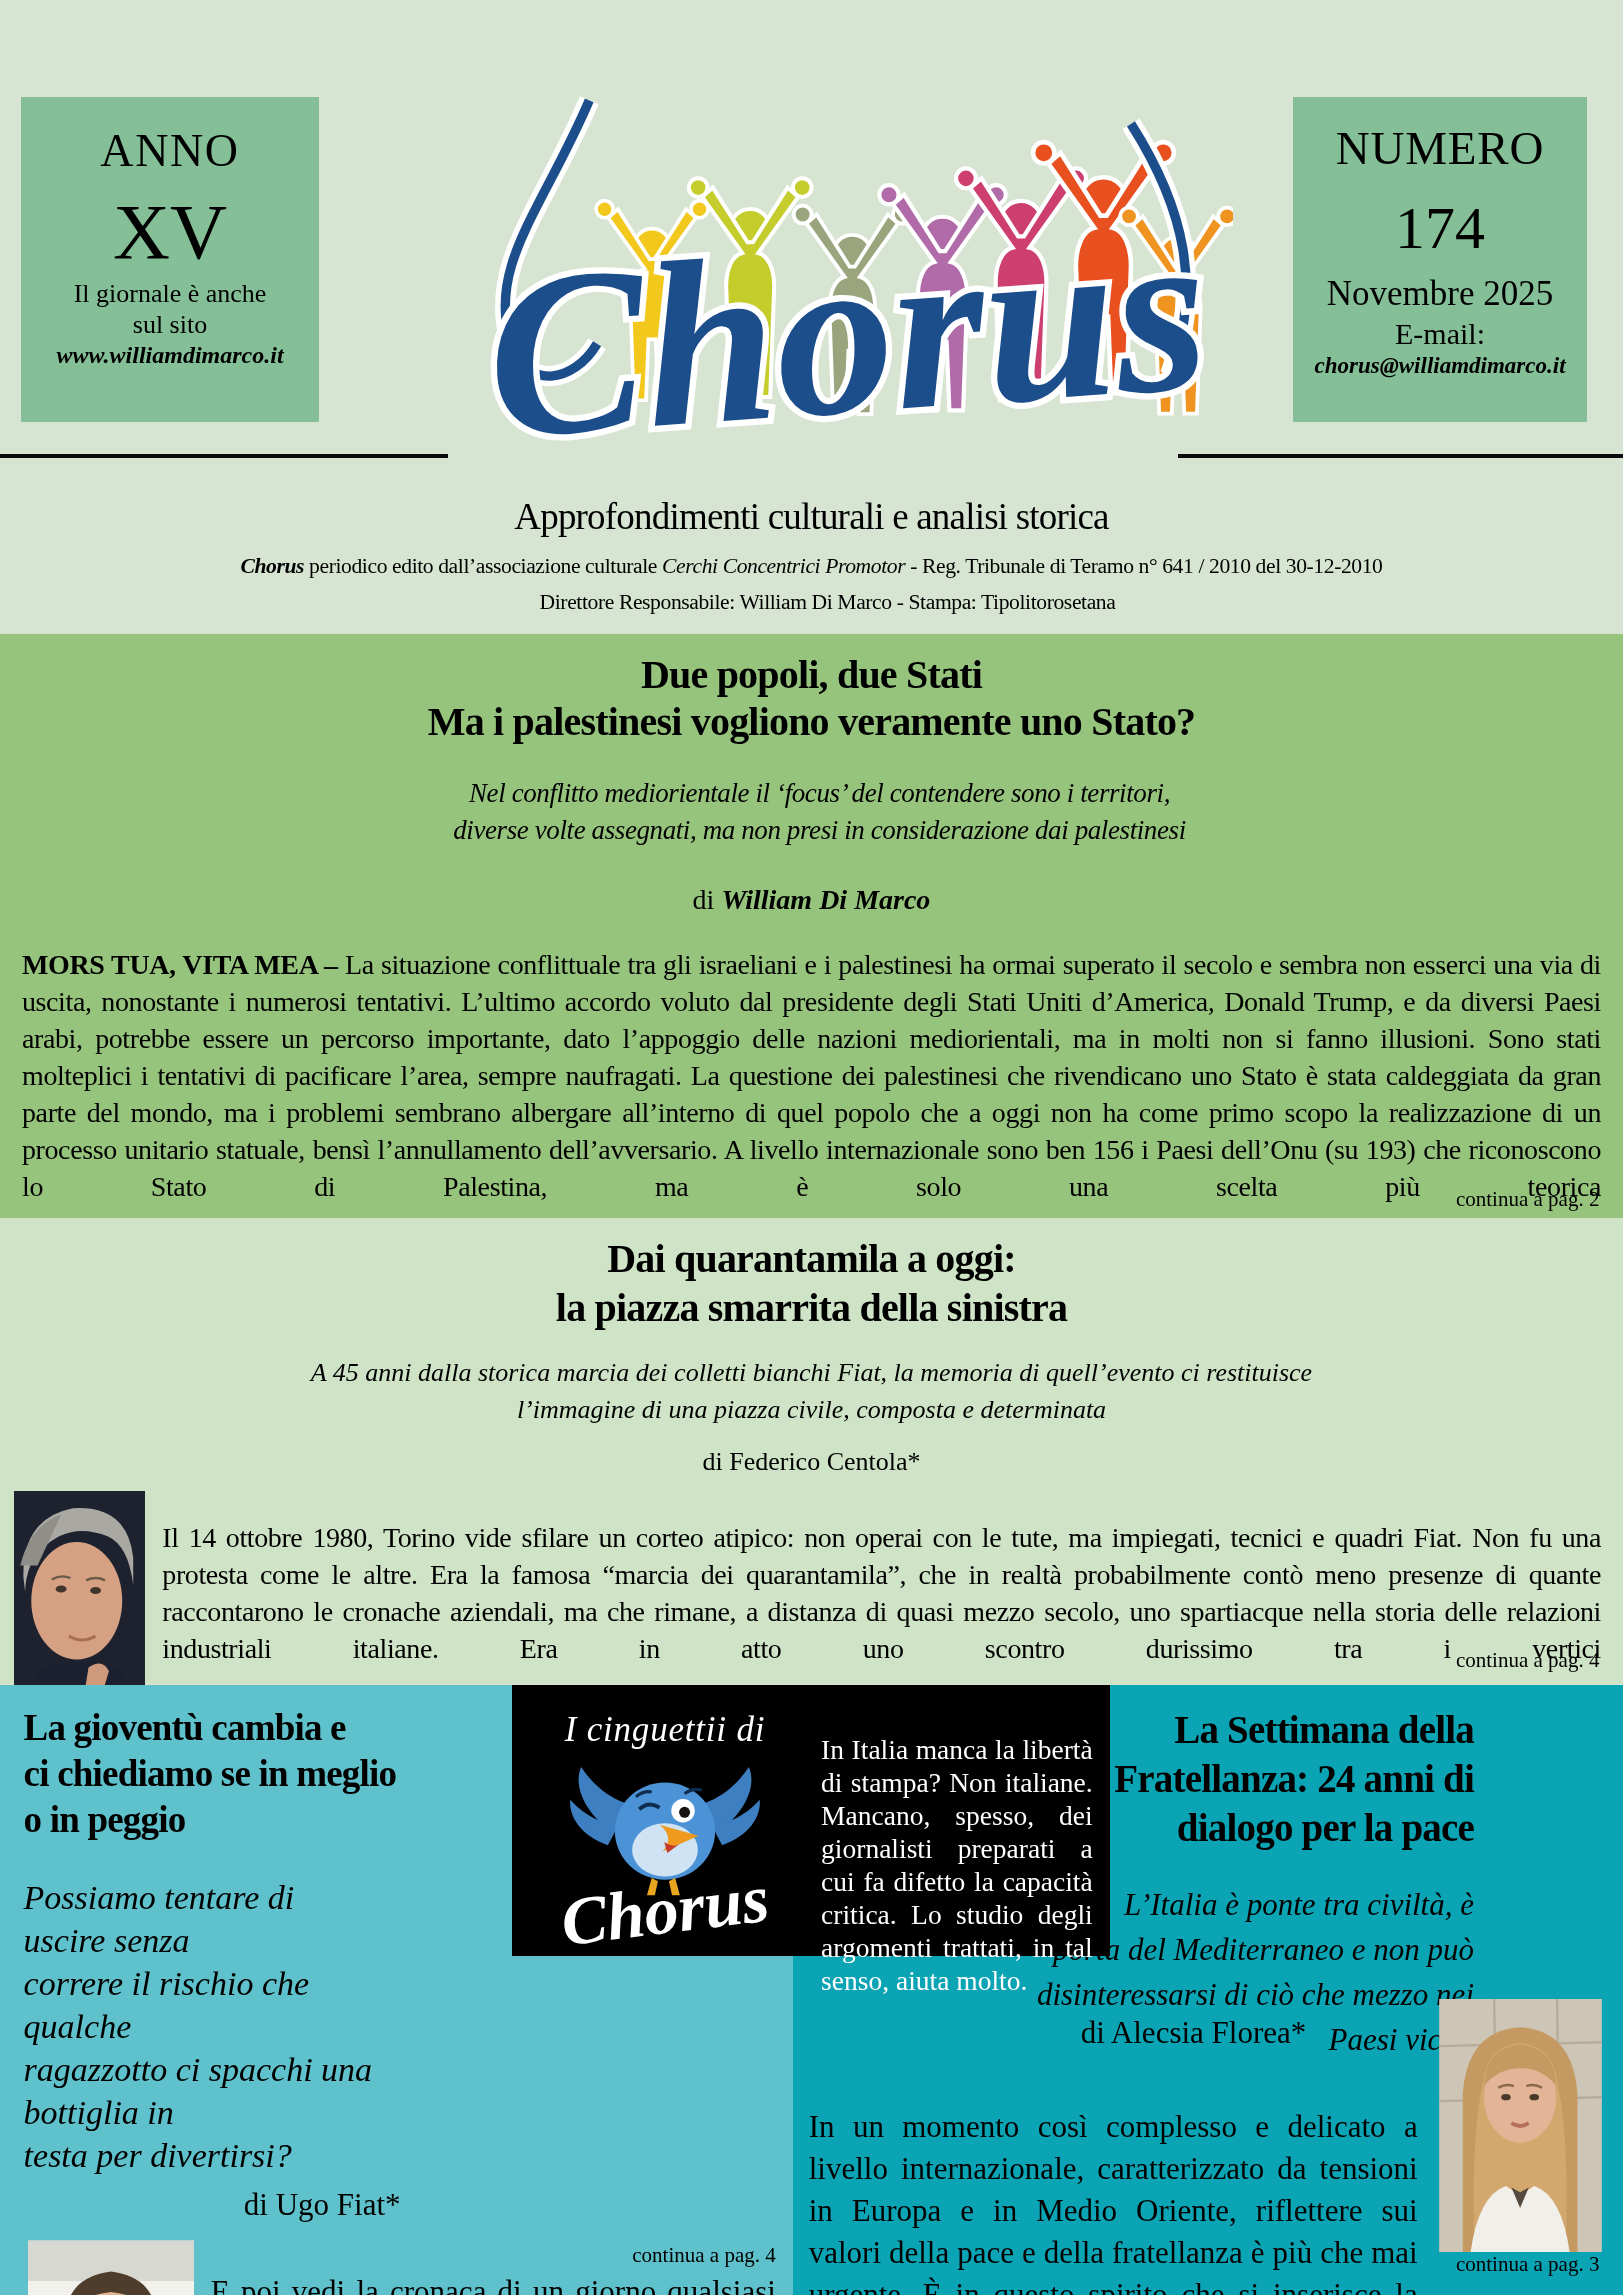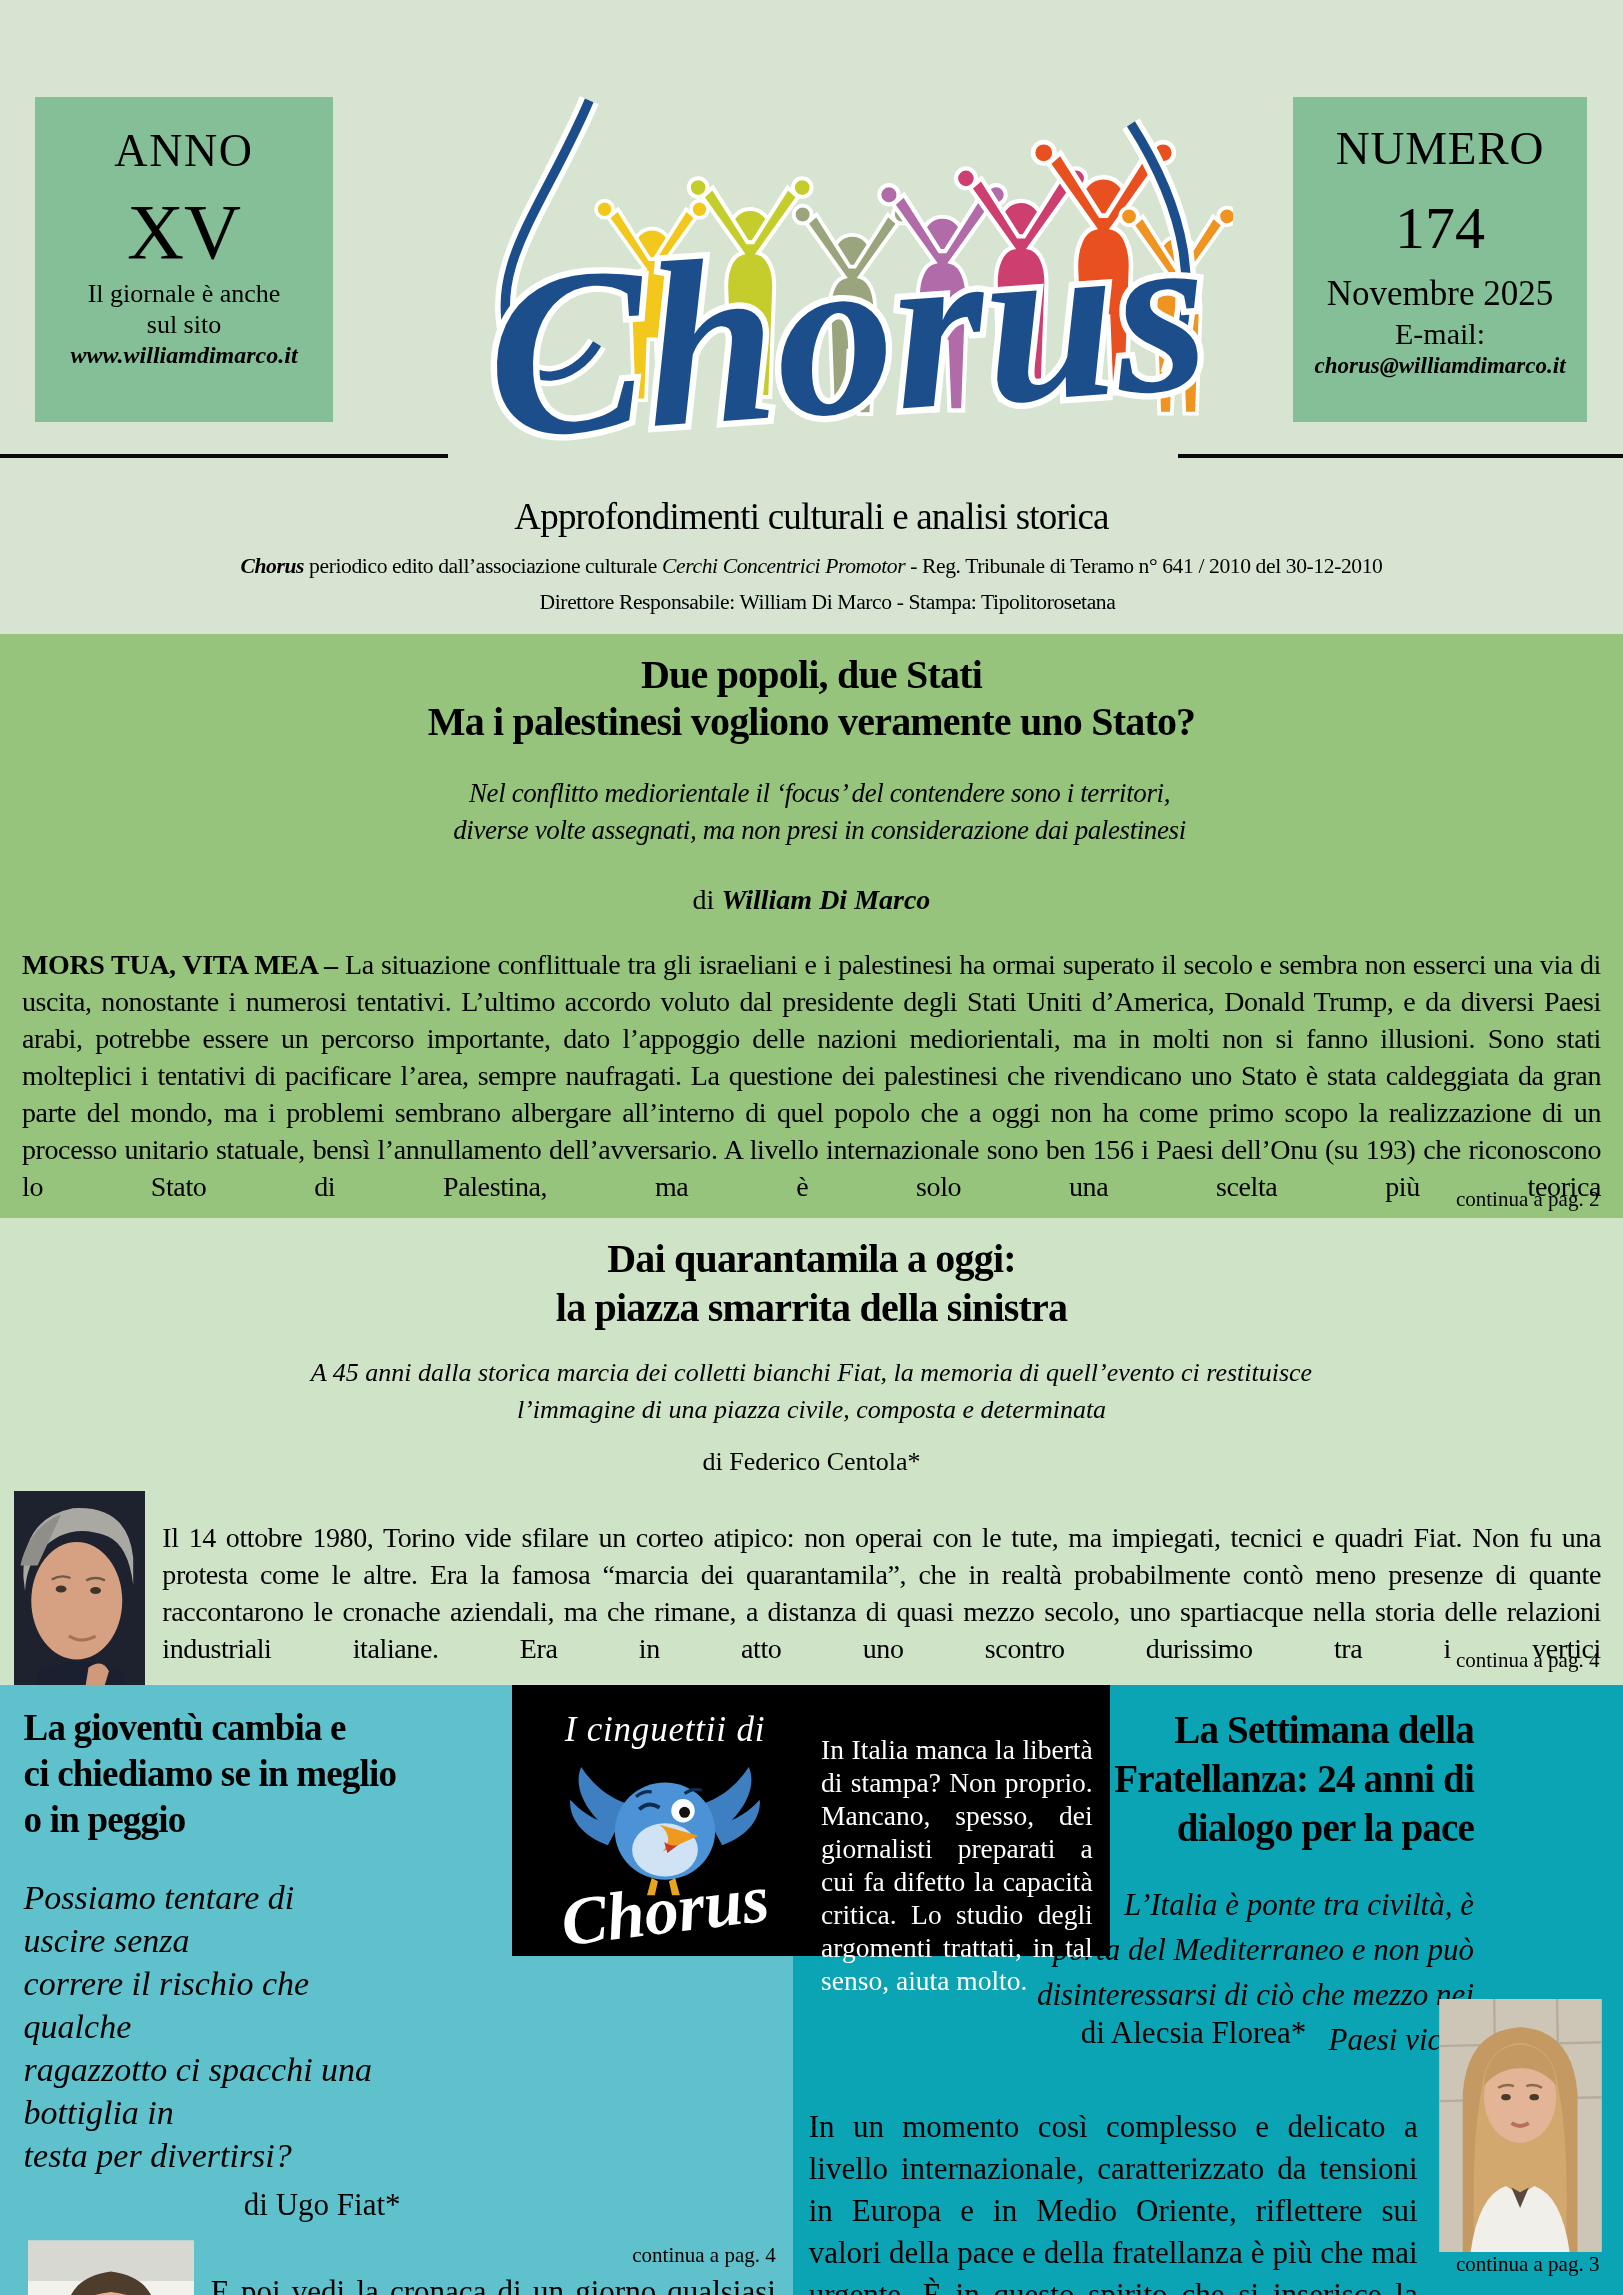--- a/index.html
+++ b/index.html
@@ -1,20 +1,20 @@
 <!DOCTYPE html>
 <html style="font-size:12.6px"><head>
 <meta charset="utf-8">
 <style>
   html,body{margin:0;padding:0;}
   #page{position:relative;width:1623px;height:2295px;background:#d6e4d1;
         font-family:"Liberation Serif",serif;color:#000;overflow:hidden;}
   
   .greenbox{position:absolute;background:#85bf97;text-align:center;}
-  .box-left{left:35px;top:97px;width:298px;height:325px;}
+  .box-left{left:21px;top:97px;width:298px;height:325px;}
   .box-right{left:1293px;top:97px;width:294px;height:325px;}
   .anno{font-size:46px;letter-spacing:1.6px;margin-top:27px;}
   .xv{font-size:79px;margin-top:19px;line-height:71px;}
   .sito{font-size:26px;line-height:31px;margin-top:11px;}
   .url{font-size:24px;font-weight:bold;font-style:italic;margin-top:1.6px;}
   .numero{font-size:47px;letter-spacing:0.8px;margin-top:23.6px;}
   .num-big{font-size:60px;line-height:79px;margin-top:14px;}
   .date-line{font-size:35px;margin-top:6.3px;}
   .email-label{font-size:30px;margin-top:3.1px;}
   .email{font-size:23px;font-weight:bold;font-style:italic;margin-top:1.6px;}
@@ -268,17 +268,17 @@
         <path d="M92,82 q13,-11 26,-2" stroke="#0e2c4e" stroke-width="5" fill="none"></path>
         <path d="M150,62 q12,-8 22,-4" stroke="#0e2c4e" stroke-width="4" fill="none"></path>
         <path d="M88,66 q10,-8 20,-6" stroke="#0e2c4e" stroke-width="4" fill="none"></path>
         <path d="M118,102 L168,116 L122,136 Q138,118 118,102 Z" fill="#f0991f"></path>
         <path d="M124,124 q12,8 20,2 l-16,12 Z" fill="#c33b2a"></path>
         <path d="M108,170 l-6,22 h10 l4,-18 Z" fill="#e8a51e"></path>
         <path d="M138,170 l6,22 h-10 l-4,-18 Z" fill="#e8a51e"></path>
       </svg>
       <div class="tb-brand">Chorus</div>
     </div>
-    <p class="tb-right">In Italia manca la libertà di stampa? Non proprio. Mancano, spesso, dei giornalisti preparati a cui fa difetto la capacità critica. Lo studio degli argomenti trattati, in tal senso, aiuta molto.</p>
+    <p class="tb-right">In Italia manca la libertà di stampa? Non italiane. Mancano, spesso, dei giornalisti preparati a cui fa difetto la capacità critica. Lo studio degli argomenti trattati, in tal senso, aiuta molto.</p>
   </div>
 
 </div>
 
 
 </body></html>

